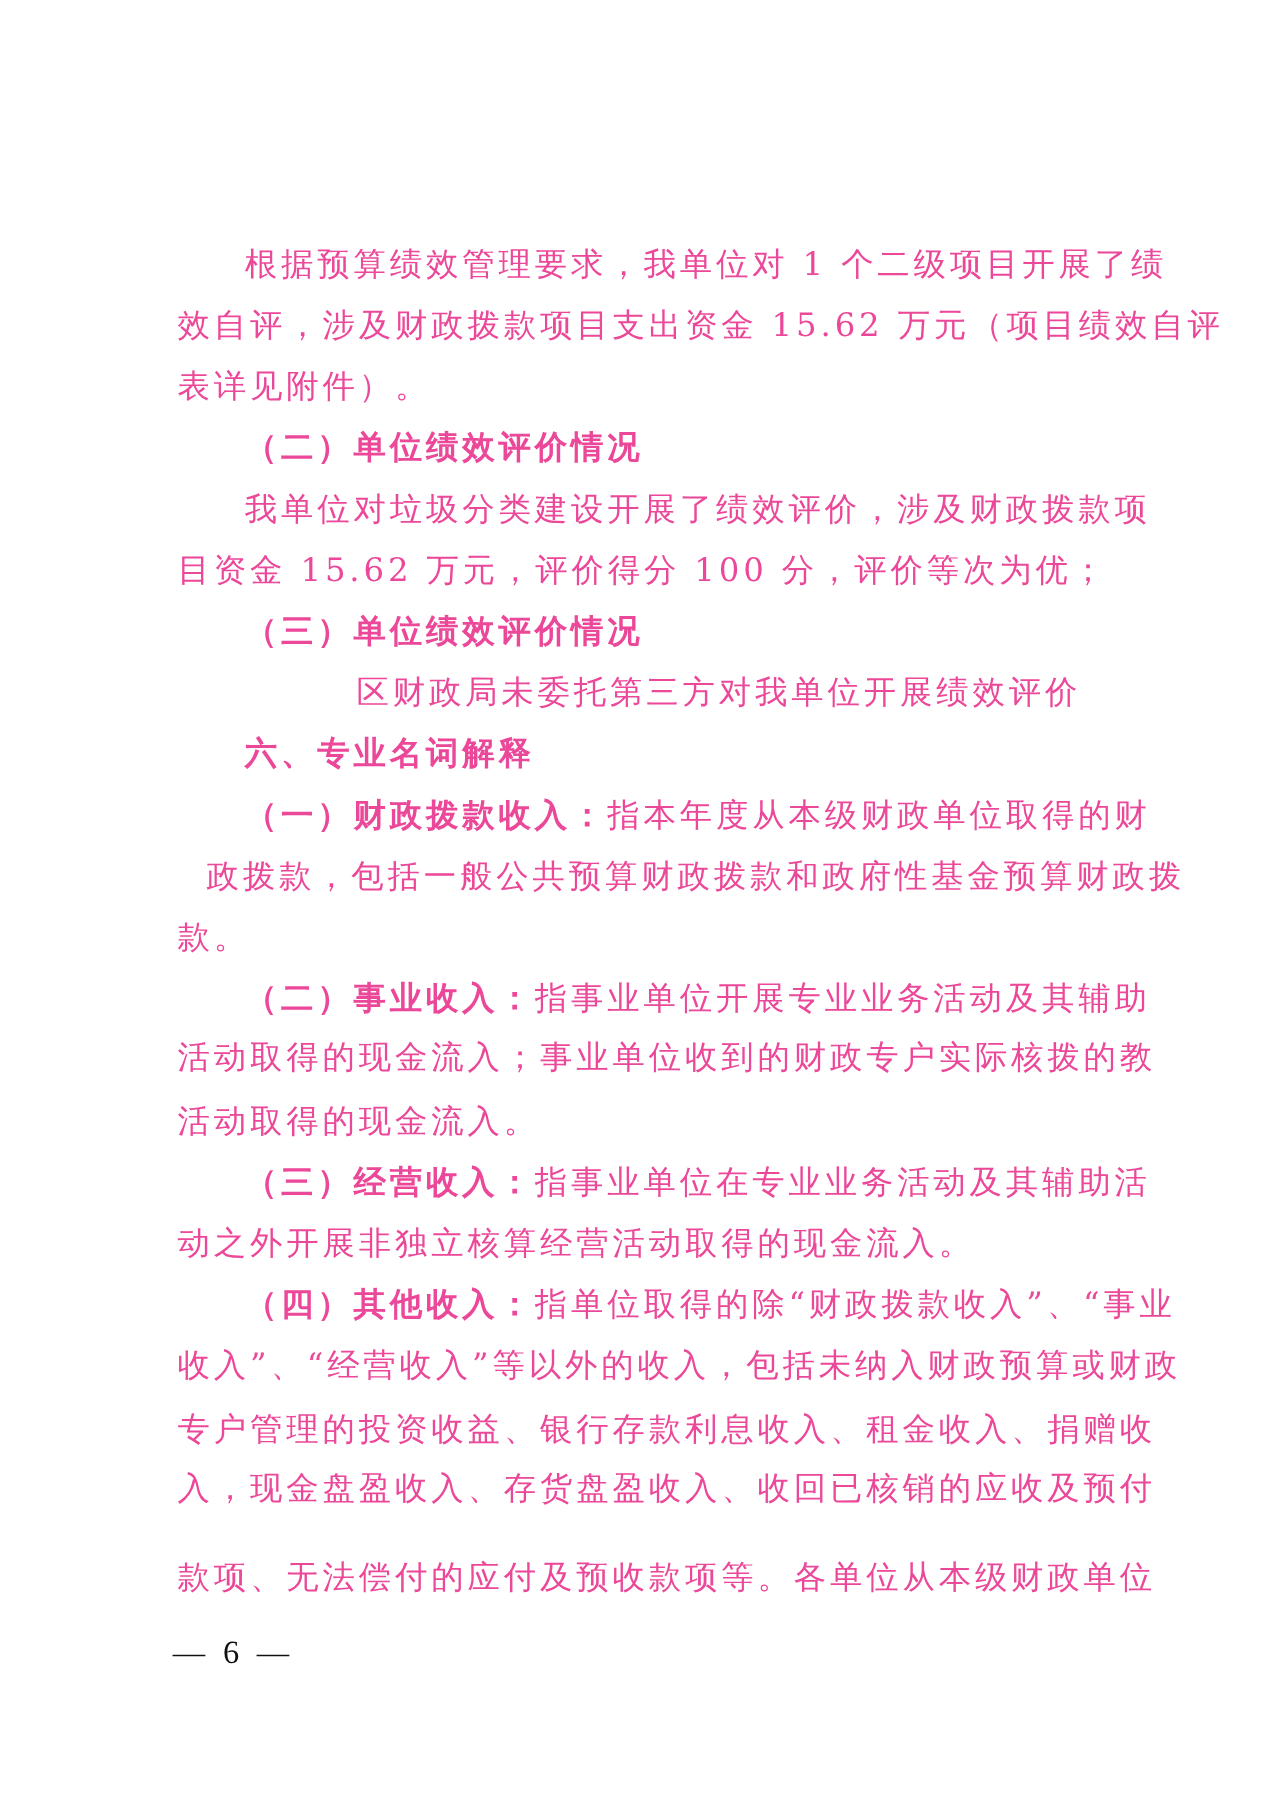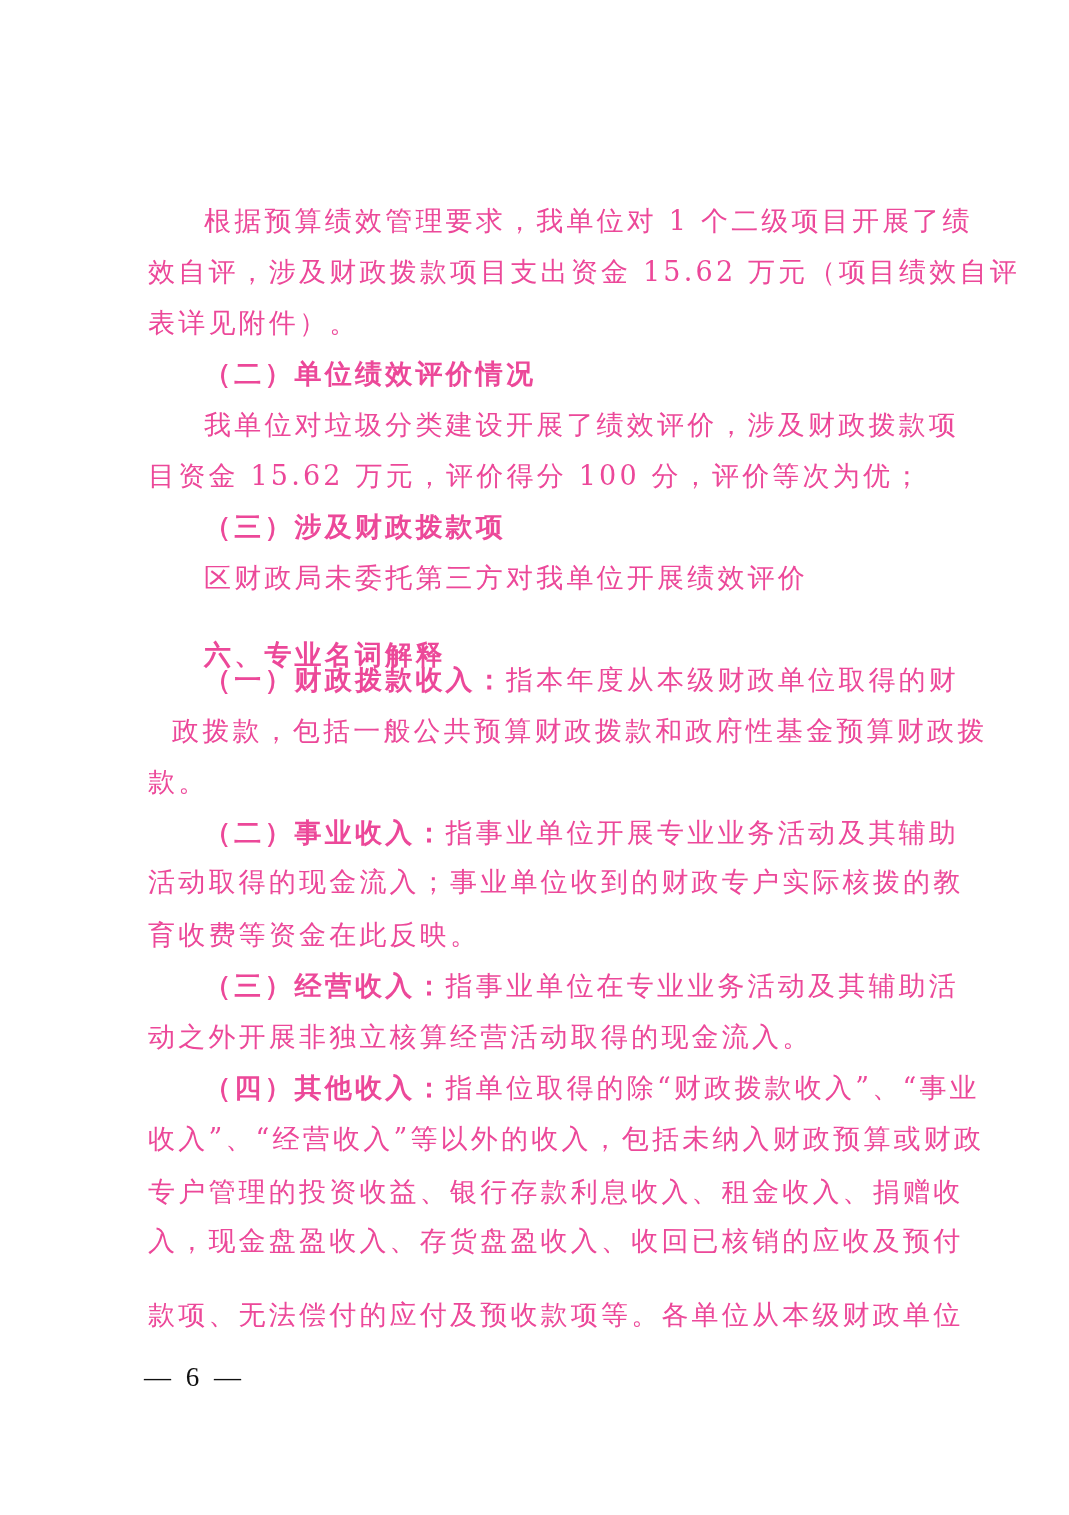--- a/index.html
+++ b/index.html
@@ -34,29 +34,29 @@
 <body>
 
 <div class="page">
   <div id="lines">
       <div class="line indent" style="top: 204px;"><span>根据预算绩效管理要求，我单位对 1 个二级项目开展了绩</span></div>
       <div class="line" style="top: 255px;"><span>效自评，涉及财政拨款项目支出资金 15.62 万元（项目绩效自评</span></div>
       <div class="line" style="top: 306px;"><span>表详见附件）。</span></div>
       <div class="line indent bold" style="top: 357px;"><span>（二）单位绩效评价情况</span></div>
       <div class="line indent" style="top: 408px;"><span>我单位对垃圾分类建设开展了绩效评价，涉及财政拨款项</span></div>
       <div class="line" style="top: 459px;"><span>目资金 15.62 万元，评价得分 100 分，评价等次为优；</span></div>
-      <div class="line indent bold" style="top: 510px;"><span>（三）涉及财政拨款项</span></div>
-      <div class="line indent" style="top: 561px;"><span>区财政局未委托第三方对我单位开展绩效评价</span></div>
-      <div class="line indent heading" style="top: 612px; margin-top: 26px;"><span>六、专业名词解释</span></div>
+      <div class="line indent bold" style="top: 510px;"><span>（三）单位绩效评价情况</span></div>
+      <div class="line indent" style="top: 561px; text-align: center;"><span>区财政局未委托第三方对我单位开展绩效评价</span></div>
+      <div class="line indent heading" style="top: 612px;"><span>六、专业名词解释</span></div>
       <div class="line indent" style="top: 663px;"><span class="term">（一）财政拨款收入：</span><span>指本年度从本级财政单位取得的财</span></div>
       <div class="line" style="top: 714px; margin-left: 24px;"><span>政拨款，包括一般公共预算财政拨款和政府性基金预算财政拨</span></div>
       <div class="line" style="top: 765px;"><span>款。</span></div>
       <div class="line indent" style="top: 816px;"><span class="term">（二）事业收入：</span><span>指事业单位开展专业业务活动及其辅助</span></div>
       <div class="line" style="top: 867px; font-family: Liberation Mono, monospace;"><span>活动取得的现金流入；事业单位收到的财政专户实际核拨的教</span></div>
-      <div class="line" style="top: 918px;"><span>育收费等资金在此反映。</span></div>
+      <div class="line" style="top: 918px;"><span>活动取得的现金流入。</span></div>
       <div class="line indent" style="top: 969px;"><span class="term">（三）经营收入：</span><span>指事业单位在专业业务活动及其辅助活</span></div>
       <div class="line" style="top: 1020px;"><span>动之外开展非独立核算经营活动取得的现金流入。</span></div>
       <div class="line indent" style="top: 1071px;"><span class="term">（四）其他收入：</span><span>指单位取得的除“财政拨款收入”、“事业</span></div>
       <div class="line" style="top: 1122px;"><span>收入”、“经营收入”等以外的收入，包括未纳入财政预算或财政</span></div>
       <div class="line" style="top: 1175px;"><span>专户管理的投资收益、银行存款利息收入、租金收入、捐赠收</span></div>
       <div class="line" style="top: 1224px;"><span>入，现金盘盈收入、存货盘盈收入、收回已核销的应收及预付</span></div>
       <div class="line" style="top: 1298px;"><span>款项、无法偿付的应付及预收款项等。各单位从本级财政单位</span></div>
     </div>
   <div class="pagenum">— 6 —</div>
 </div>

